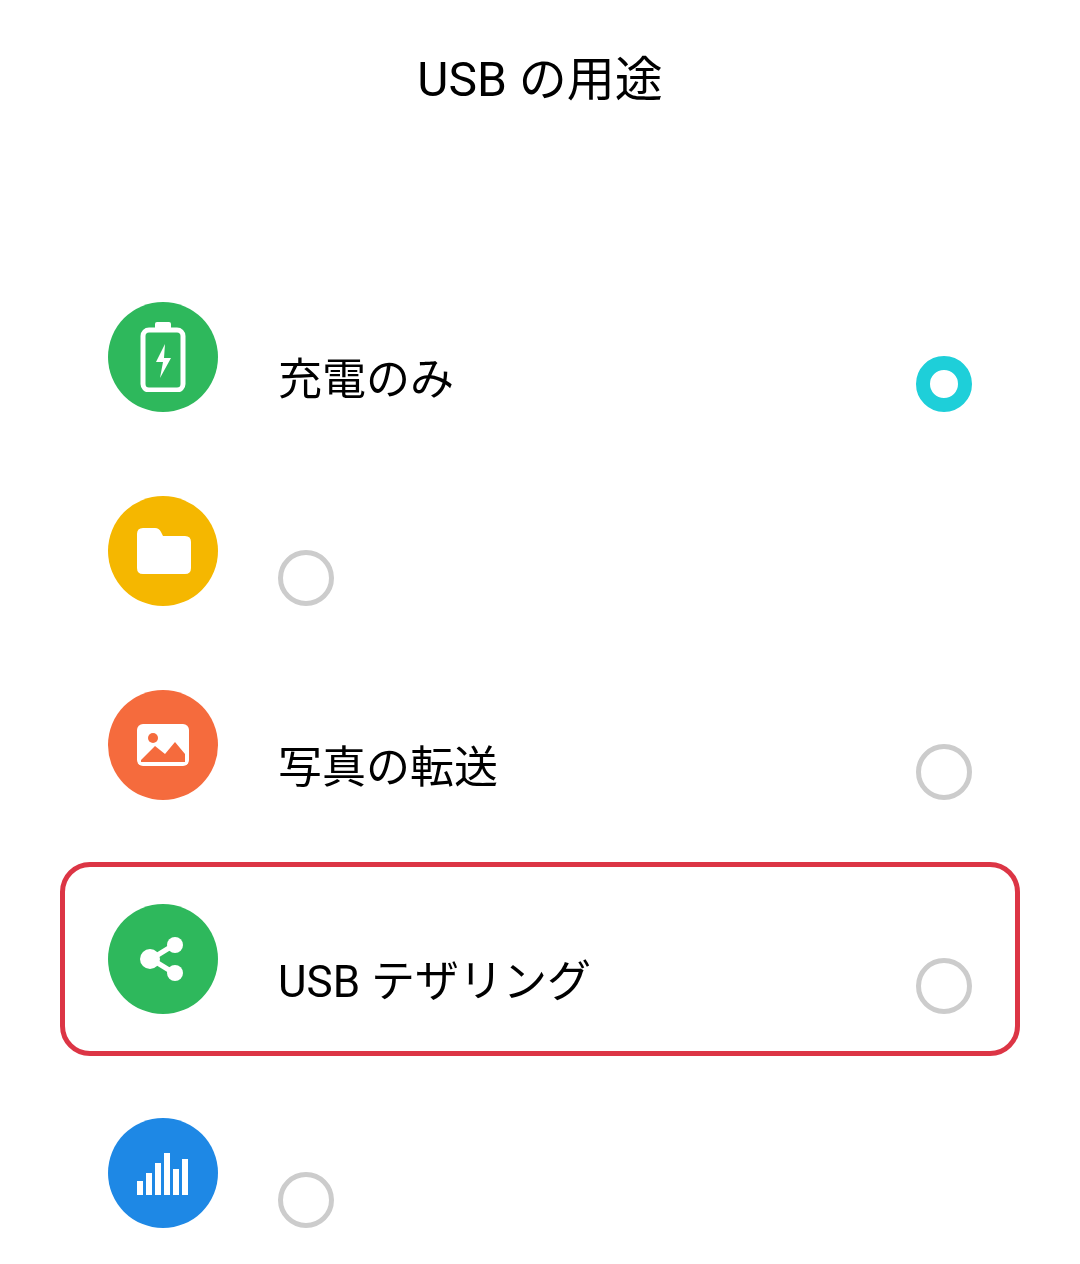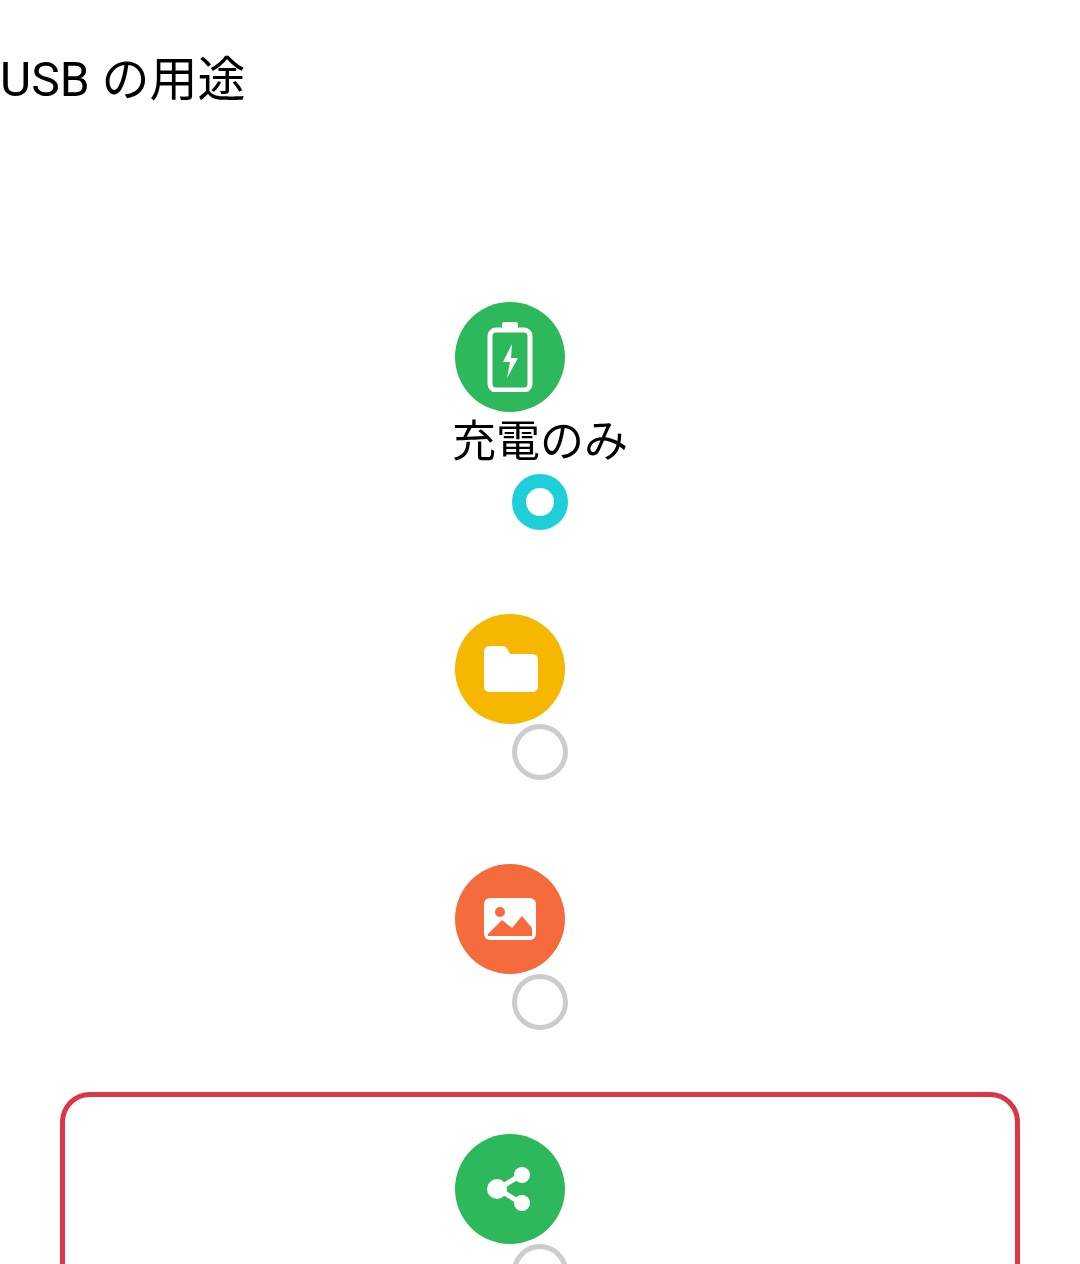--- a/index.html
+++ b/index.html
@@ -8,36 +8,35 @@
       background: #ffffff;
       width: 1080px;
       height: 1264px;
     }
     .container {
       width: 100%;
       height: 100%;
       padding-top: 40px;
     }
     .title {
-      text-align: left;
+      text-align: center;
       font-size: 48px;
       font-weight: 400;
       color: #000;
       margin-bottom: 150px;
     }
     .list {
       padding: 0 60px;
     }
     .item {
       display: flex;
-      align-items: center;
+      align-items: flex-end;
       padding: 42px 48px;
       border-radius: 30px;
       position: relative;
-      flex-direction: column;
     }
     .item.highlighted {
       border: 5px solid #dc3545;
       padding: 37px 43px;
       margin-bottom: 20px;
       margin-top: 20px;
     }
     .icon-wrap {
       width: 110px;
       height: 110px;
@@ -105,33 +104,35 @@
     </div>
 
     <div class="item">
       <div class="icon-wrap icon-image">
         <svg width="60" height="50" viewBox="0 0 60 50">
           <rect x="4" y="4" width="52" height="42" rx="6" fill="#fff"></rect>
           <circle cx="20" cy="18" r="5" fill="#f56b3d"></circle>
           <path d="M8 40 L22 26 L32 34 L42 22 L52 34 L52 42 L8 42 Z" fill="#f56b3d"></path>
         </svg>
       </div>
+      <div class="label">写真の転送</div>
       <div class="radio radio-unselected"></div>
     </div>
 
     <div class="item highlighted">
       <div class="icon-wrap icon-share">
         <svg width="60" height="60" viewBox="0 0 60 60">
           <circle cx="17" cy="30" r="10" fill="#fff"></circle>
           <circle cx="42" cy="16" r="8" fill="#fff"></circle>
           <circle cx="42" cy="44" r="8" fill="#fff"></circle>
           <line x1="23" y1="27" x2="36" y2="19" stroke="#fff" stroke-width="5"></line>
           <line x1="23" y1="33" x2="36" y2="41" stroke="#fff" stroke-width="5"></line>
         </svg>
       </div>
+      <div class="label">USB テザリング</div>
       <div class="radio radio-unselected"></div>
     </div>
 
     <div class="item">
       <div class="icon-wrap icon-midi">
         <svg width="56" height="48" viewBox="0 0 56 48">
           <rect x="2" y="32" width="6" height="14" fill="#fff"></rect>
           <rect x="11" y="24" width="6" height="22" fill="#fff"></rect>
           <rect x="20" y="14" width="6" height="32" fill="#fff"></rect>
           <rect x="29" y="4" width="6" height="42" fill="#fff"></rect>

